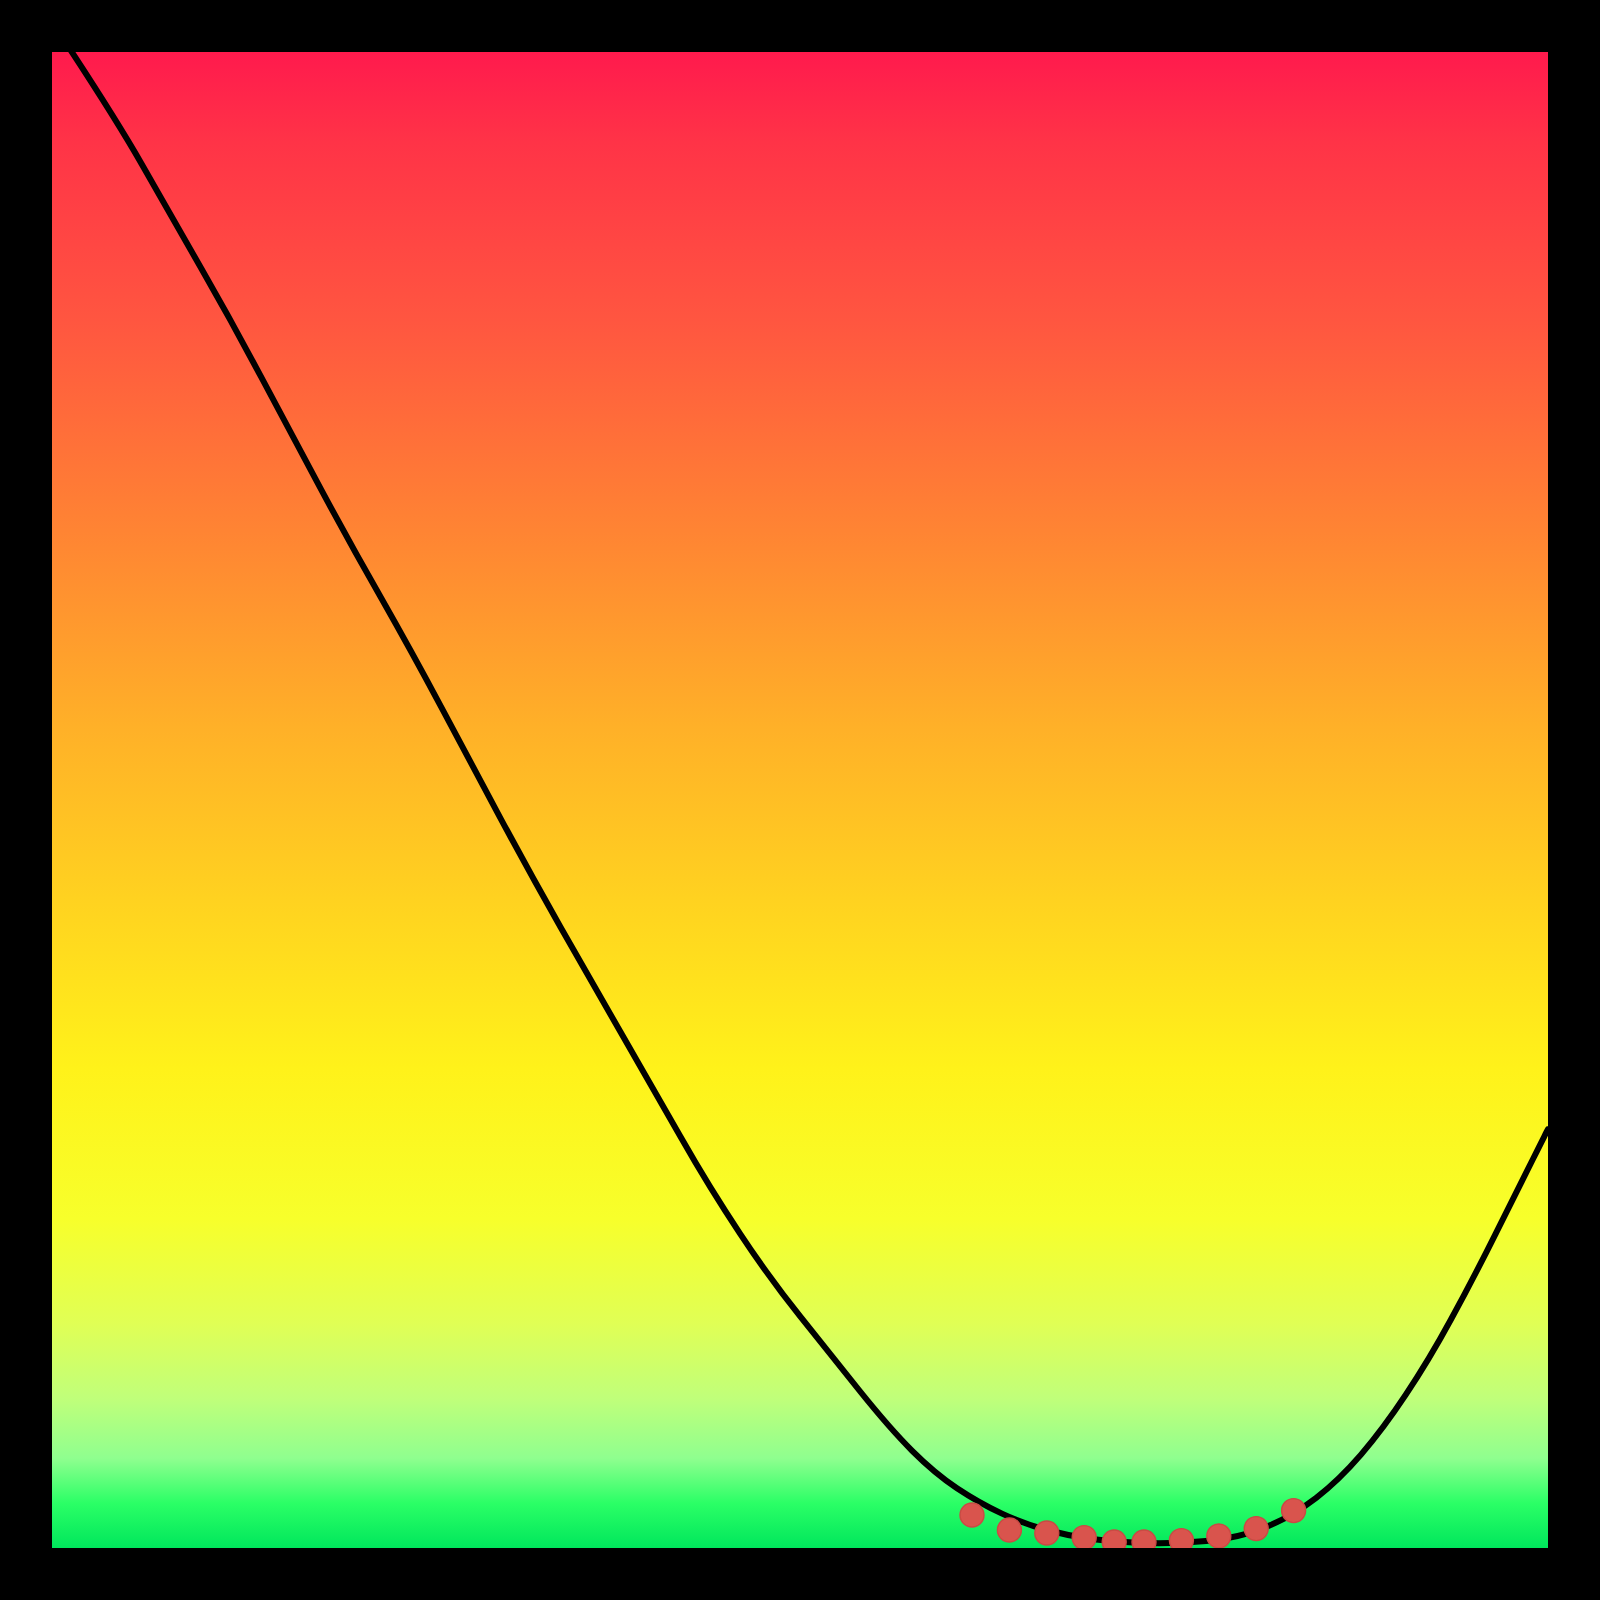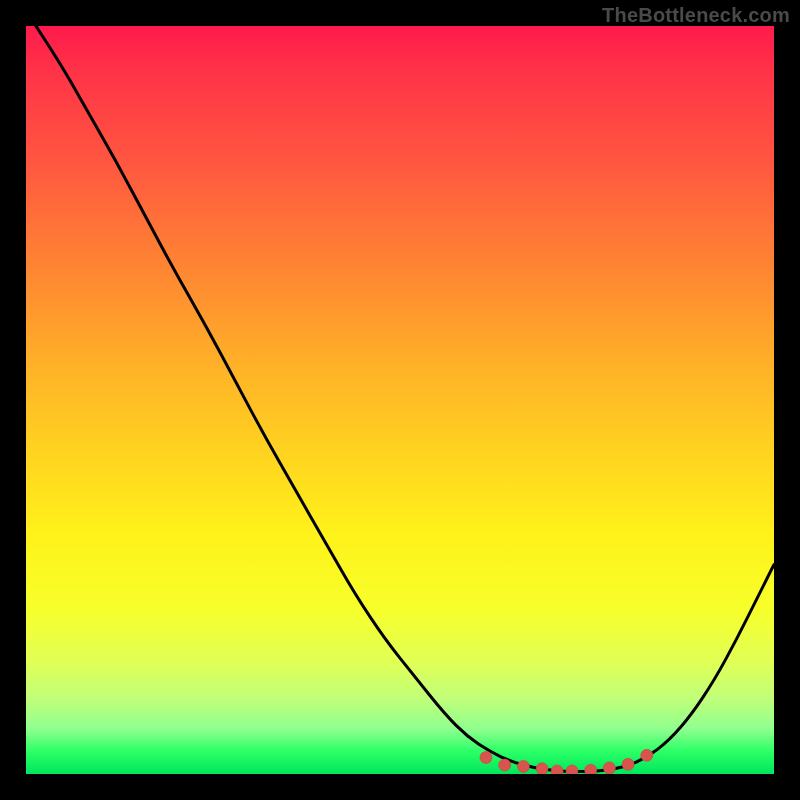--- a/index.html
+++ b/index.html
@@ -90,14 +90,13 @@
           <circle cx="531.1" cy="745.0" r="6" class="marker"></circle>
           <circle cx="546.0" cy="745.0" r="6" class="marker"></circle>
           <circle cx="564.7" cy="744.3" r="6" class="marker"></circle>
           <circle cx="583.4" cy="742.0" r="6" class="marker"></circle>
           <circle cx="602.1" cy="738.3" r="6" class="marker"></circle>
           <circle cx="620.8" cy="729.3" r="6" class="marker"></circle>
         </g>
     </svg>
   </div>
 
-  <div class="watermark">TheBottleneck.com</div>
 </div>
 
 </body></html>

